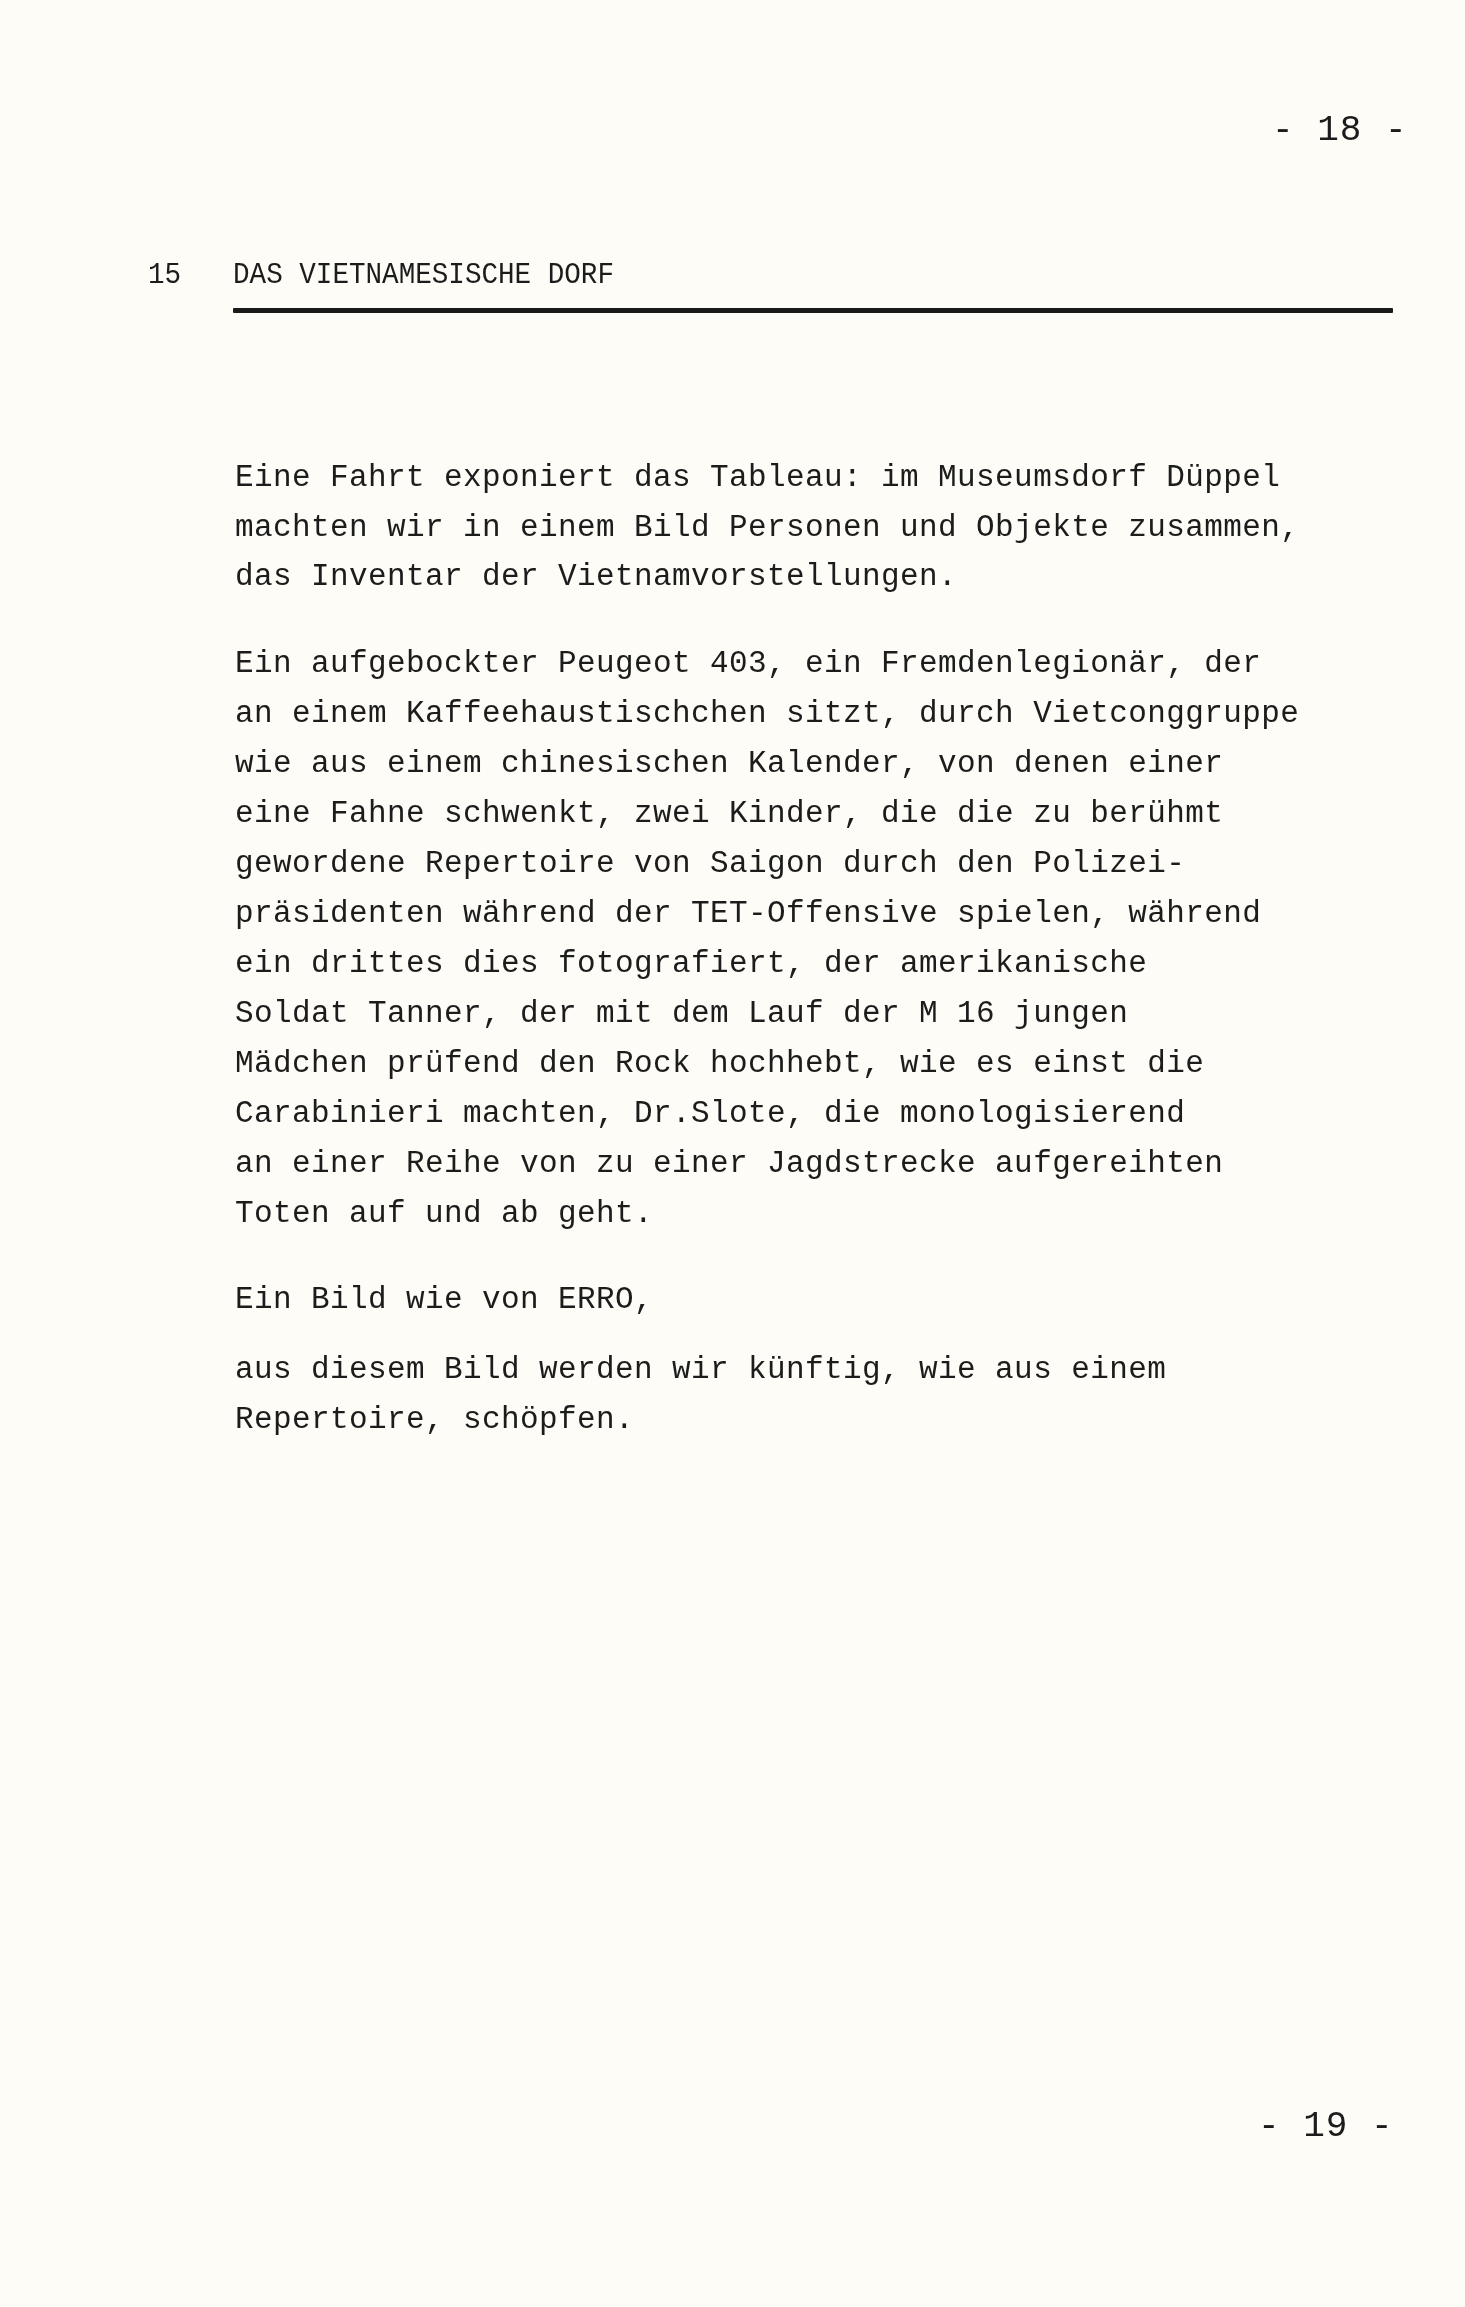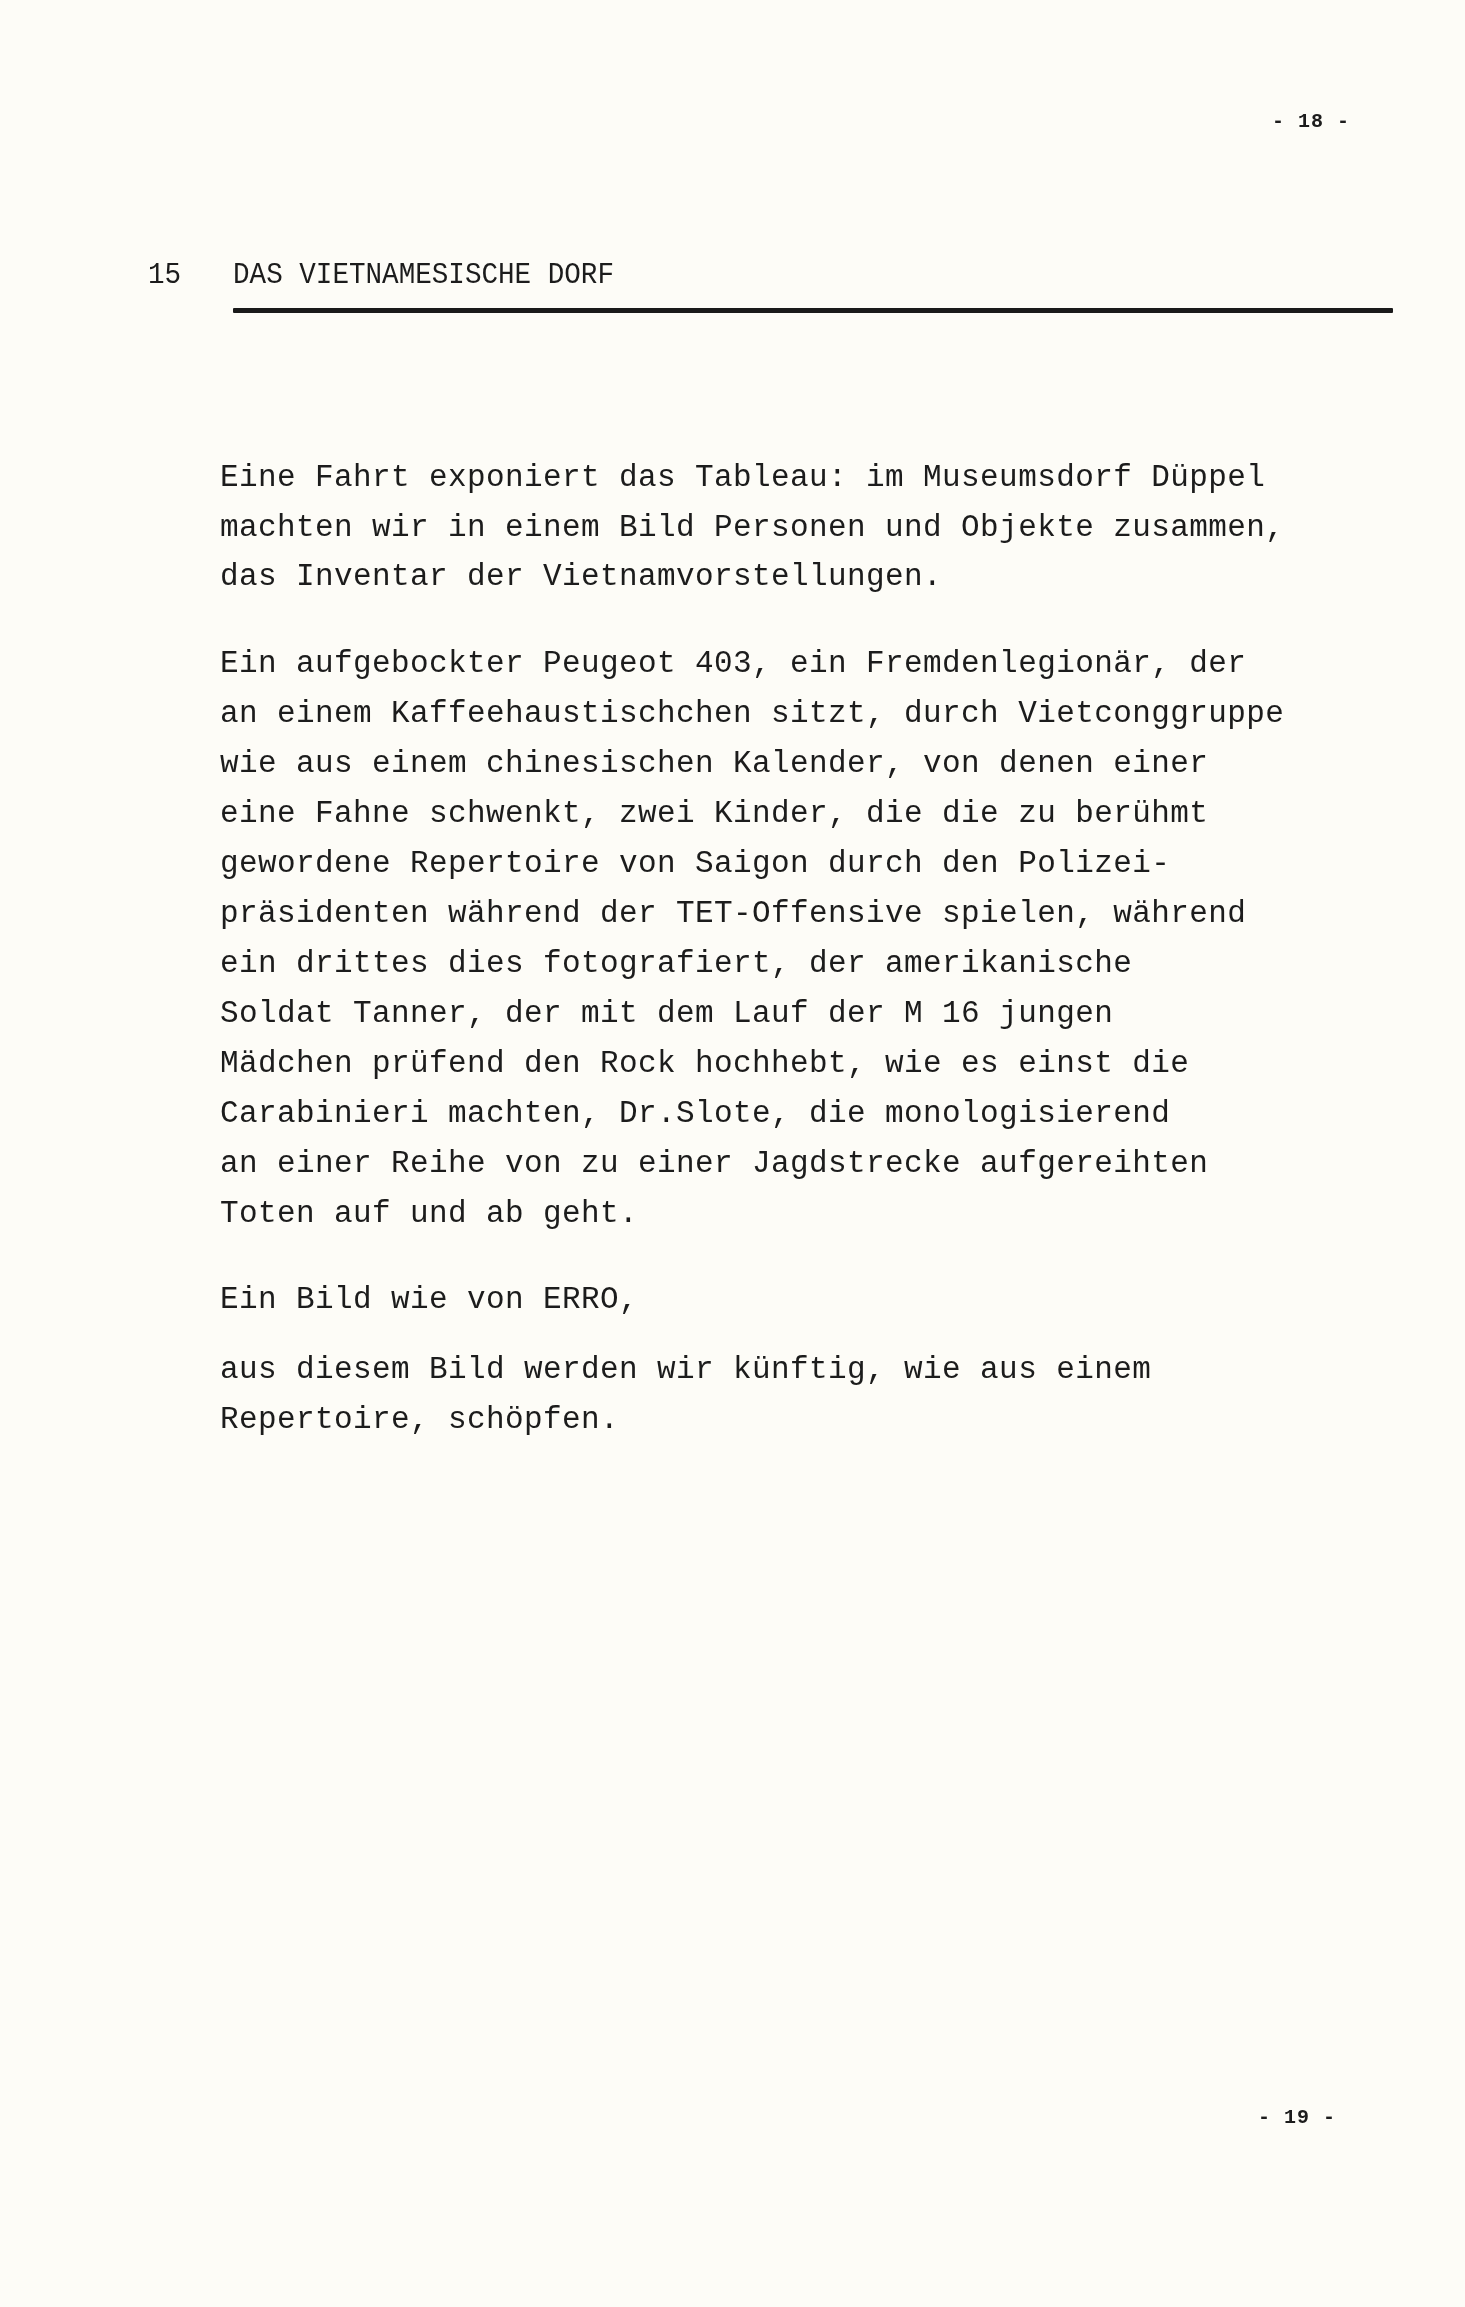--- a/index.html
+++ b/index.html
@@ -5,44 +5,43 @@
   html, body { margin: 0; padding: 0; }
   body {
     width: 1465px; height: 2307px;
     background: #fdfcf7;
     position: relative; overflow: hidden;
     font-family: "Liberation Mono", "DejaVu Sans Mono", monospace;
     color: #1c1c1c;
   }
   .page-number {
     position: absolute;
-    font-size: 20px;
+    font-size: 36px;
     letter-spacing: 1px;
     white-space: pre;
-    font-weight: bold;
   }
   #page-num-top { left: 1272px; top: 110px; }
   #page-num-bottom { left: 1258px; top: 2106px; }
   .heading {
     position: absolute; top: 258px;
     font-size: 30px;
     letter-spacing: 0px;
     white-space: pre;
     transform: scaleX(0.92);
     transform-origin: left center;
   }
   #heading-number { left: 148px; }
   #heading-title { left: 233px; }
   .rule {
     position: absolute; left: 233px; top: 308px;
     width: 1160px; height: 5px; background: #1a1a1a;
     border-radius: 1px;
   }
   .text-line {
-    position: absolute; left: 220px;
+    position: absolute; left: 235px;
     font-size: 31px;
     white-space: pre;
     letter-spacing: 0.4px;
     line-height: 1;
   }
 </style>
 </head>
 <body>
 
 <div id="page-num-top" class="page-number">- 18 -</div>

